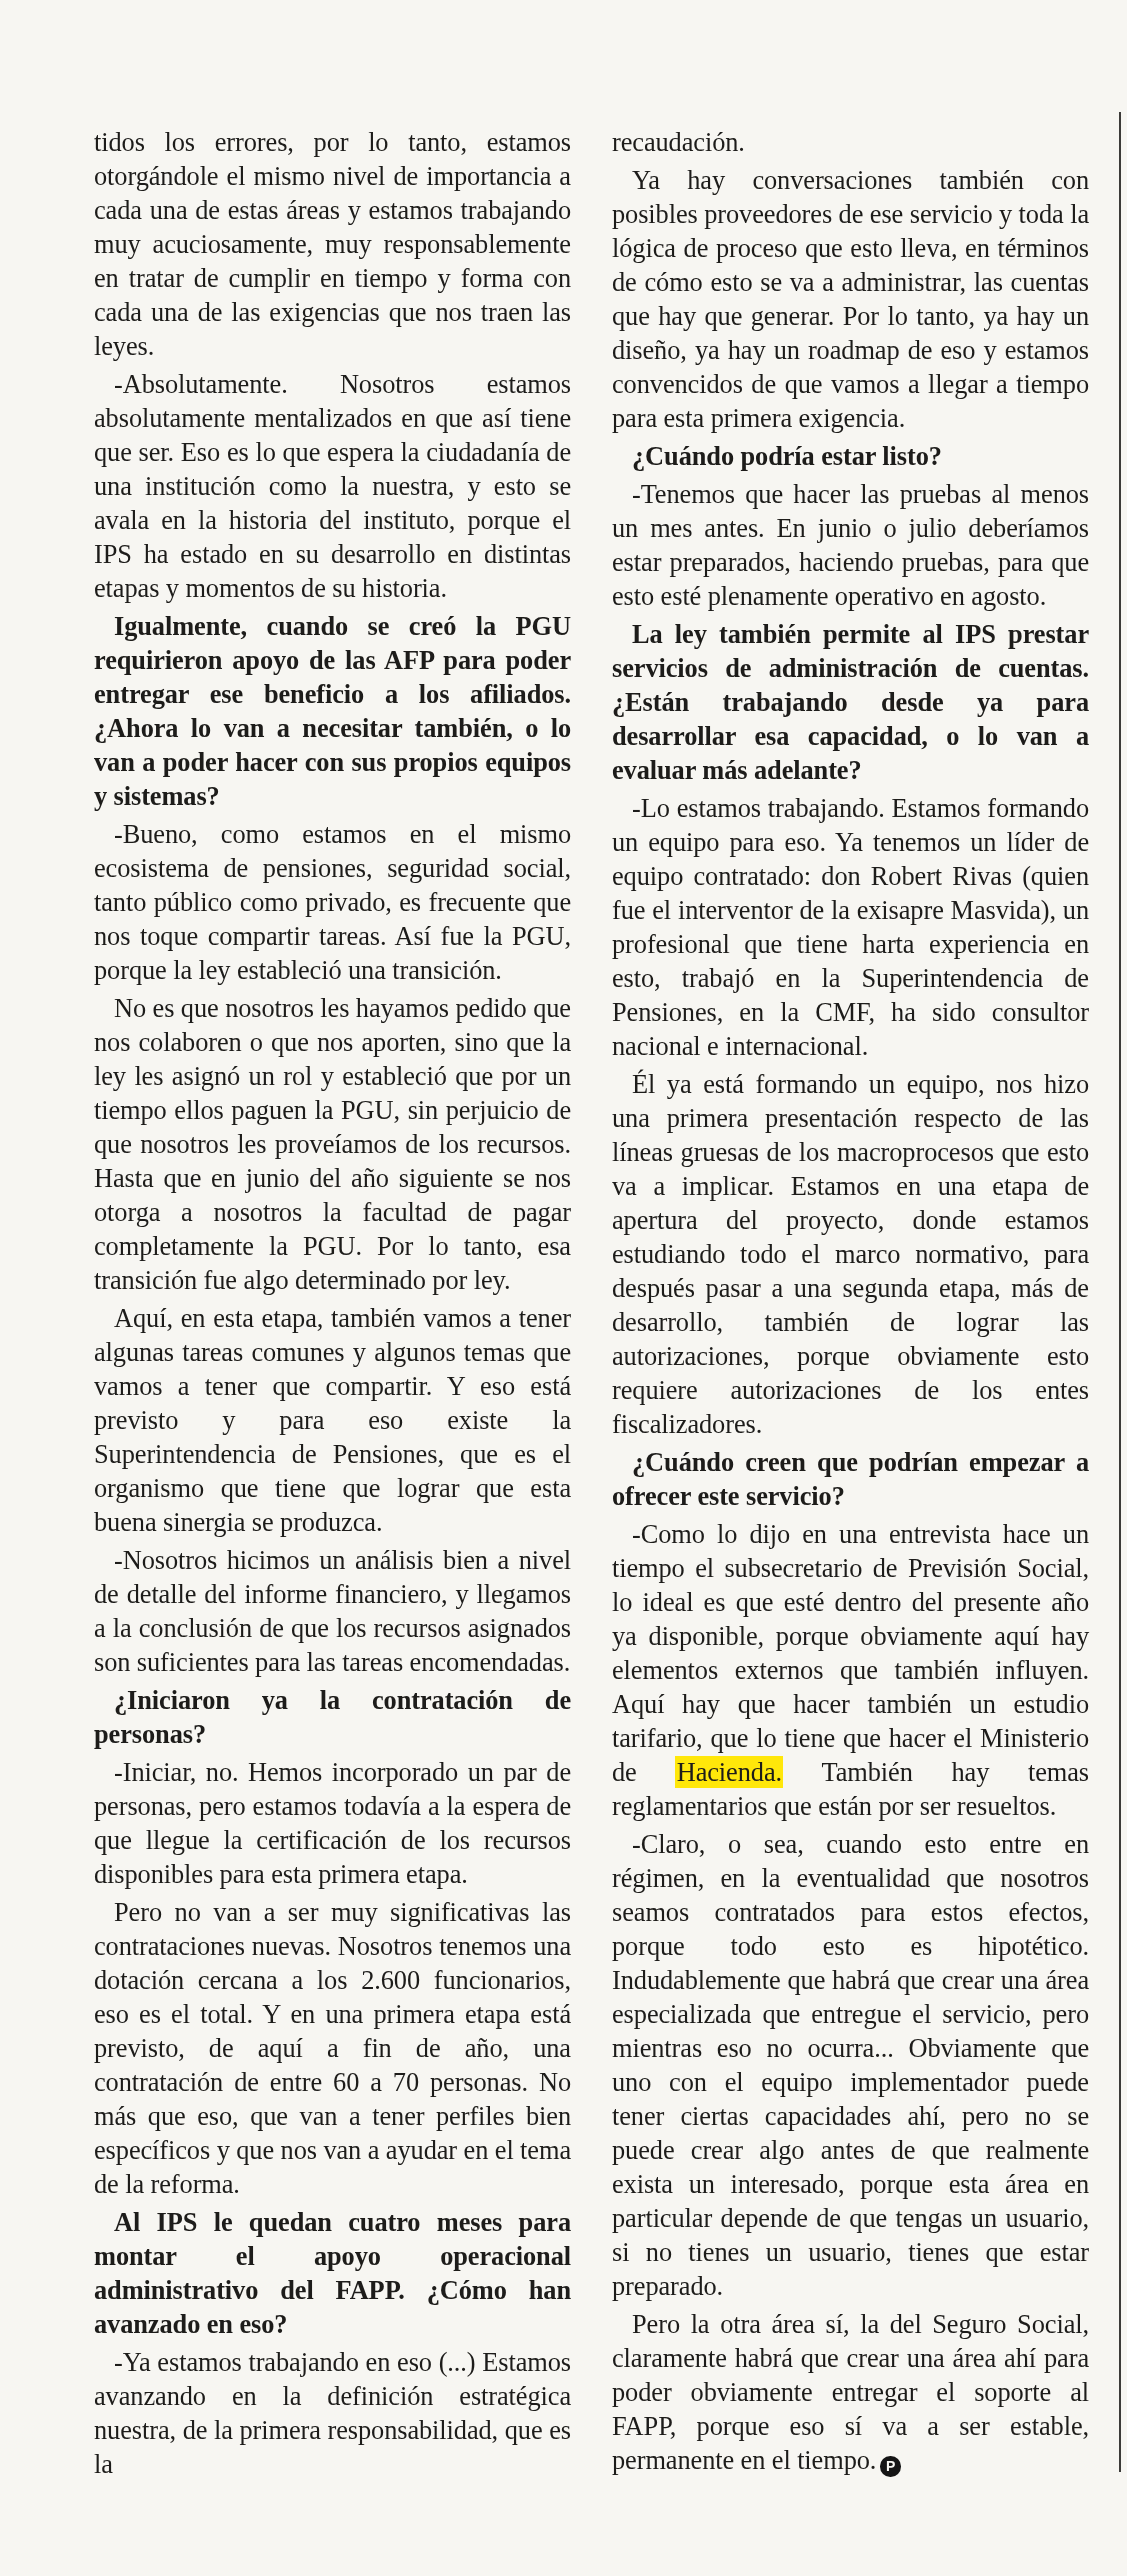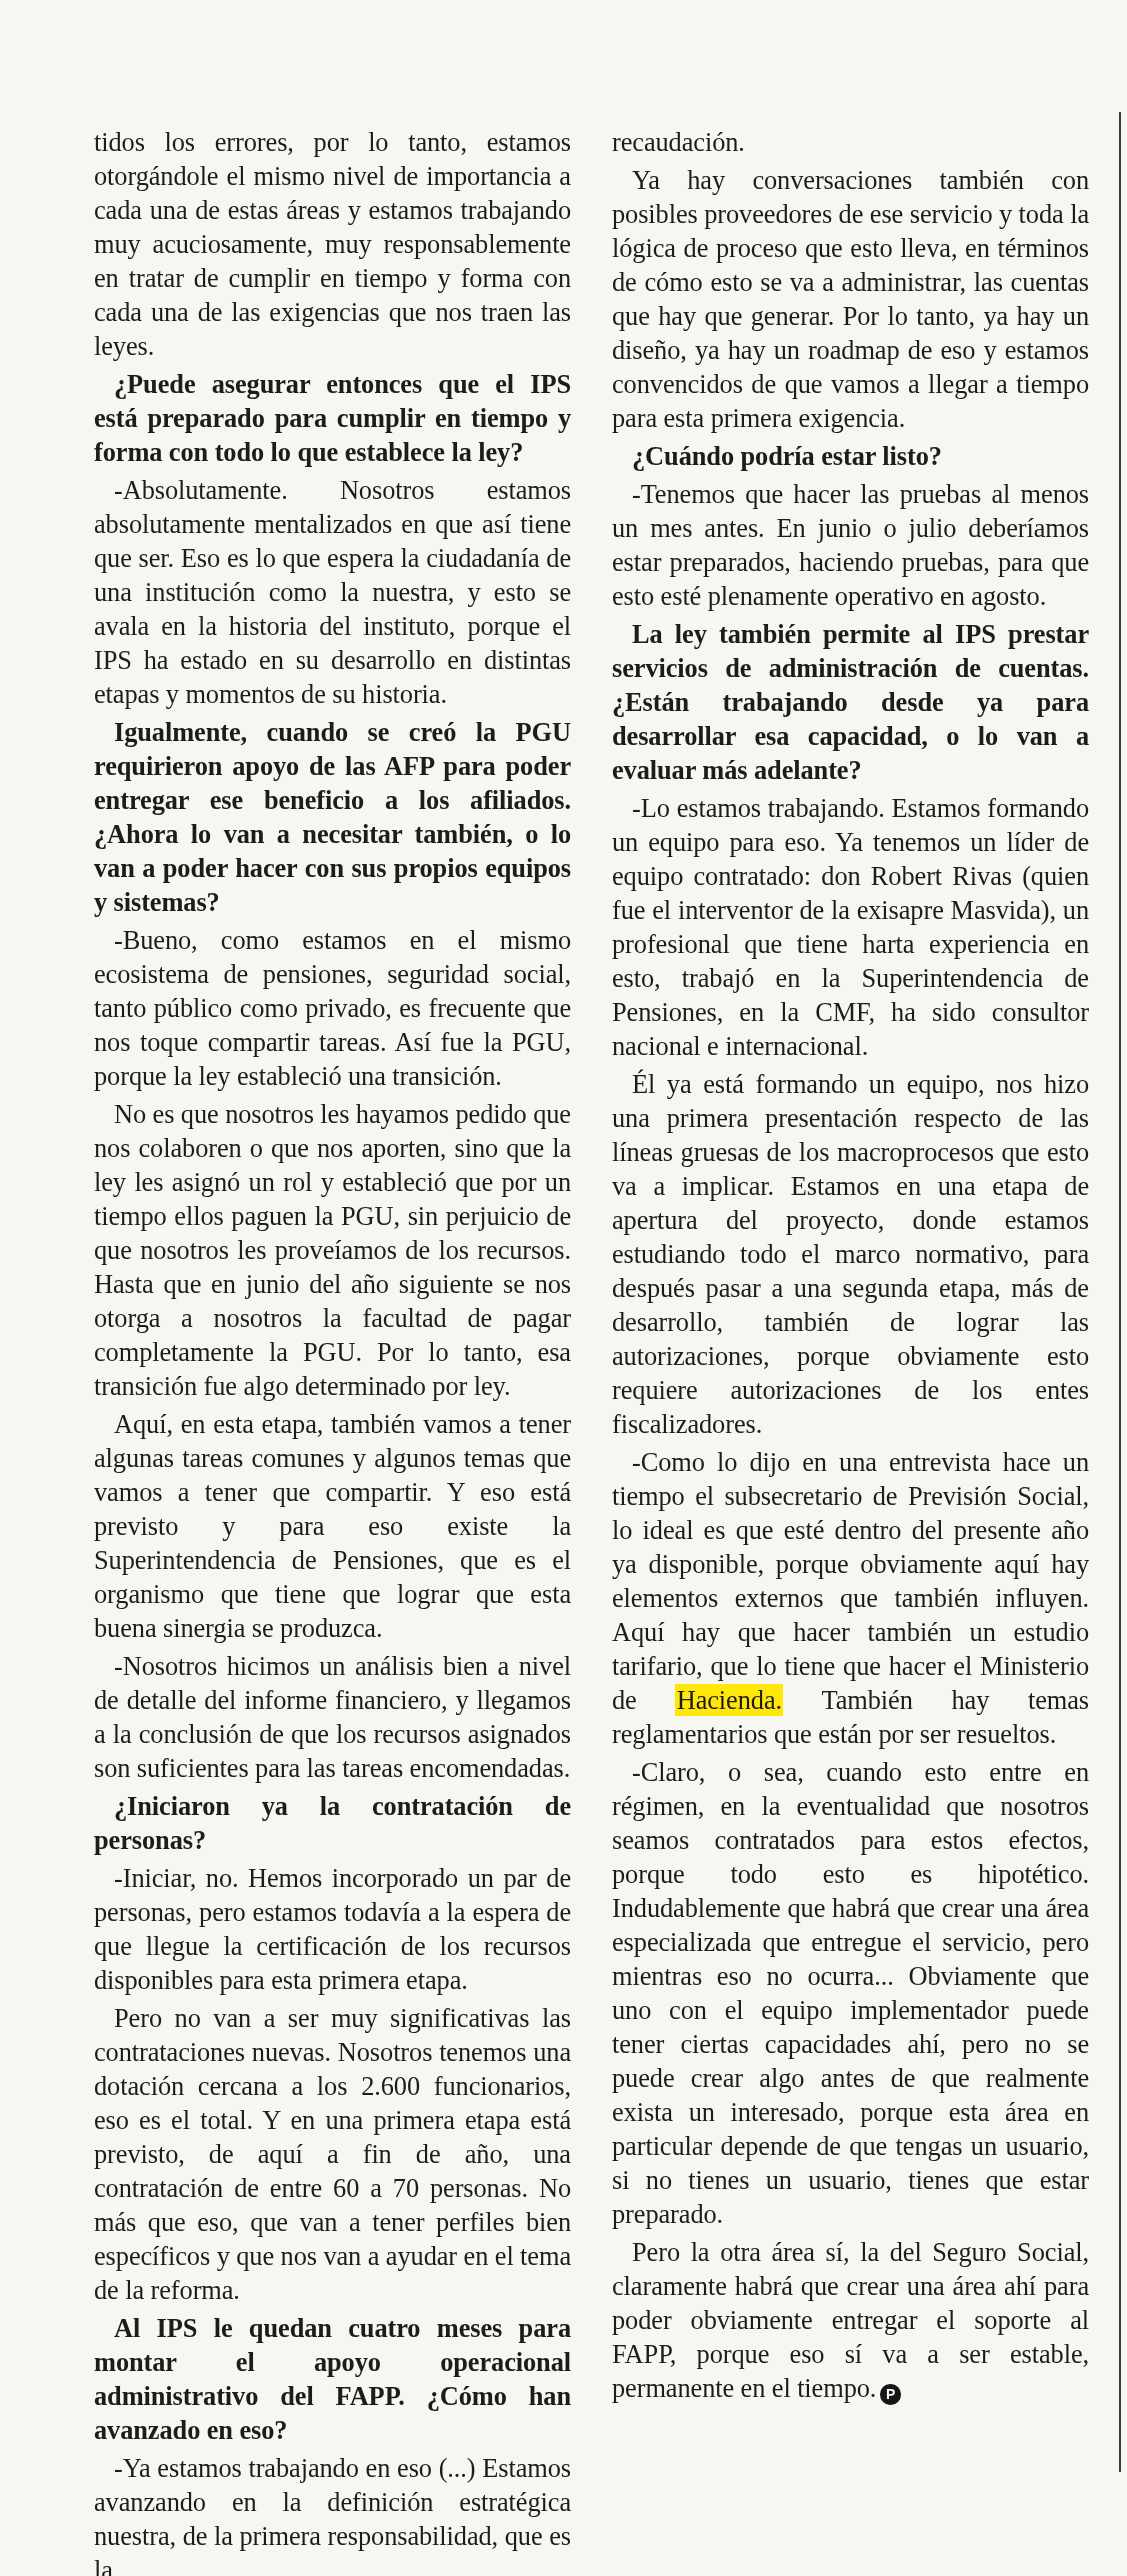--- a/index.html
+++ b/index.html
@@ -66,40 +66,40 @@
     height: 2360px;
     background: #3c3b39;
   }
 </style>
 </head>
 <body>
 
 <div class="page">
   <div class="col col-left">
       <p class="para continuation"><span>tidos los errores, por lo tanto, estamos otorgándole el mismo nivel de importancia a cada una de estas áreas y estamos trabajando muy acuciosamente, muy responsablemente en tratar de cumplir en tiempo y forma con cada una de las exigencias que nos traen las leyes.</span></p>
-      <p class="para question"><span>¿Puede asegurar entonces que el IPS está preparado para cumplir en tiempo y forma con todo lo que establece la ley?</span></p>
       <p class="para answer"><span>-Absolutamente. Nosotros estamos absolutamente mentalizados en que así tiene que ser. Eso es lo que espera la ciudadanía de una institución como la nuestra, y esto se avala en la historia del instituto, porque el IPS ha estado en su desarrollo en distintas etapas y momentos de su historia.</span></p>
       <p class="para question"><span>Igualmente, cuando se creó la PGU requirieron apoyo de las AFP para poder entregar ese beneficio a los afiliados. ¿Ahora lo van a necesitar también, o lo van a poder hacer con sus propios equipos y sistemas?</span></p>
       <p class="para answer"><span>-Bueno, como estamos en el mismo ecosistema de pensiones, seguridad social, tanto público como privado, es frecuente que nos toque compartir tareas. Así fue la PGU, porque la ley estableció una transición.</span></p>
       <p class="para answer"><span>No es que nosotros les hayamos pedido que nos colaboren o que nos aporten, sino que la ley les asignó un rol y estableció que por un tiempo ellos paguen la PGU, sin perjuicio de que nosotros les proveíamos de los recursos. Hasta que en junio del año siguiente se nos otorga a nosotros la facultad de pagar completamente la PGU. Por lo tanto, esa transición fue algo determinado por ley.</span></p>
       <p class="para answer"><span>Aquí, en esta etapa, también vamos a tener algunas tareas comunes y algunos temas que vamos a tener que compartir. Y eso está previsto y para eso existe la Superintendencia de Pensiones, que es el organismo que tiene que lograr que esta buena sinergia se produzca.</span></p>
       <p class="para answer"><span>-Nosotros hicimos un análisis bien a nivel de detalle del informe financiero, y llegamos a la conclusión de que los recursos asignados son suficientes para las tareas encomendadas.</span></p>
       <p class="para question"><span>¿Iniciaron ya la contratación de personas?</span></p>
       <p class="para answer"><span>-Iniciar, no. Hemos incorporado un par de personas, pero estamos todavía a la espera de que llegue la certificación de los recursos disponibles para esta primera etapa.</span></p>
       <p class="para answer"><span>Pero no van a ser muy significativas las contrataciones nuevas. Nosotros tenemos una dotación cercana a los 2.600 funcionarios, eso es el total. Y en una primera etapa está previsto, de aquí a fin de año, una contratación de entre 60 a 70 personas. No más que eso, que van a tener perfiles bien específicos y que nos van a ayudar en el tema de la reforma.</span></p>
       <p class="para question"><span>Al IPS le quedan cuatro meses para montar el apoyo operacional administrativo del FAPP. ¿Cómo han avanzado en eso?</span></p>
       <p class="para answer"><span>-Ya estamos trabajando en eso (...) Estamos avanzando en la definición estratégica nuestra, de la primera responsabilidad, que es la</span></p>
     </div>
   <div class="col col-right">
       <p class="para continuation"><span>recaudación.</span></p>
       <p class="para answer"><span>Ya hay conversaciones también con posibles proveedores de ese servicio y toda la lógica de proceso que esto lleva, en términos de cómo esto se va a administrar, las cuentas que hay que generar. Por lo tanto, ya hay un diseño, ya hay un roadmap de eso y estamos convencidos de que vamos a llegar a tiempo para esta primera exigencia.</span></p>
       <p class="para question"><span>¿Cuándo podría estar listo?</span></p>
       <p class="para answer"><span>-Tenemos que hacer las pruebas al menos un mes antes. En junio o julio deberíamos estar preparados, haciendo pruebas, para que esto esté plenamente operativo en agosto.</span></p>
       <p class="para question"><span>La ley también permite al IPS prestar servicios de administración de cuentas. ¿Están trabajando desde ya para desarrollar esa capacidad, o lo van a evaluar más adelante?</span></p>
       <p class="para answer"><span>-Lo estamos trabajando. Estamos formando un equipo para eso. Ya tenemos un líder de equipo contratado: don Robert Rivas (quien fue el interventor de la exisapre Masvida), un profesional que tiene harta experiencia en esto, trabajó en la Superintendencia de Pensiones, en la CMF, ha sido consultor nacional e internacional.</span></p>
       <p class="para answer"><span>Él ya está formando un equipo, nos hizo una primera presentación respecto de las líneas gruesas de los macroprocesos que esto va a implicar. Estamos en una etapa de apertura del proyecto, donde estamos estudiando todo el marco normativo, para después pasar a una segunda etapa, más de desarrollo, también de lograr las autorizaciones, porque obviamente esto requiere autorizaciones de los entes fiscalizadores.</span></p>
+      <p class="para question"><span>¿Cuándo creen que podrían empezar a ofrecer este servicio?</span></p>
       <p class="para answer"><span>-Como lo dijo en una entrevista hace un tiempo el subsecretario de Previsión Social, lo ideal es que esté dentro del presente año ya disponible, porque obviamente aquí hay elementos externos que también influyen. Aquí hay que hacer también un estudio tarifario, que lo tiene que hacer el Ministerio de </span><span class="highlight">Hacienda.</span><span> También hay temas reglamentarios que están por ser resueltos.</span></p>
       <p class="para answer"><span>-Claro, o sea, cuando esto entre en régimen, en la eventualidad que nosotros seamos contratados para estos efectos, porque todo esto es hipotético. Indudablemente que habrá que crear una área especializada que entregue el servicio, pero mientras eso no ocurra... Obviamente que uno con el equipo implementador puede tener ciertas capacidades ahí, pero no se puede crear algo antes de que realmente exista un interesado, porque esta área en particular depende de que tengas un usuario, si no tienes un usuario, tienes que estar preparado.</span></p>
       <p class="para answer"><span>Pero la otra área sí, la del Seguro Social, claramente habrá que crear una área ahí para poder obviamente entregar el soporte al FAPP, porque eso sí va a ser estable, permanente en el tiempo.</span><span class="end-mark">P</span></p>
     </div>
   <div class="col-rule"></div>
 </div>
 
 
 </body></html>

